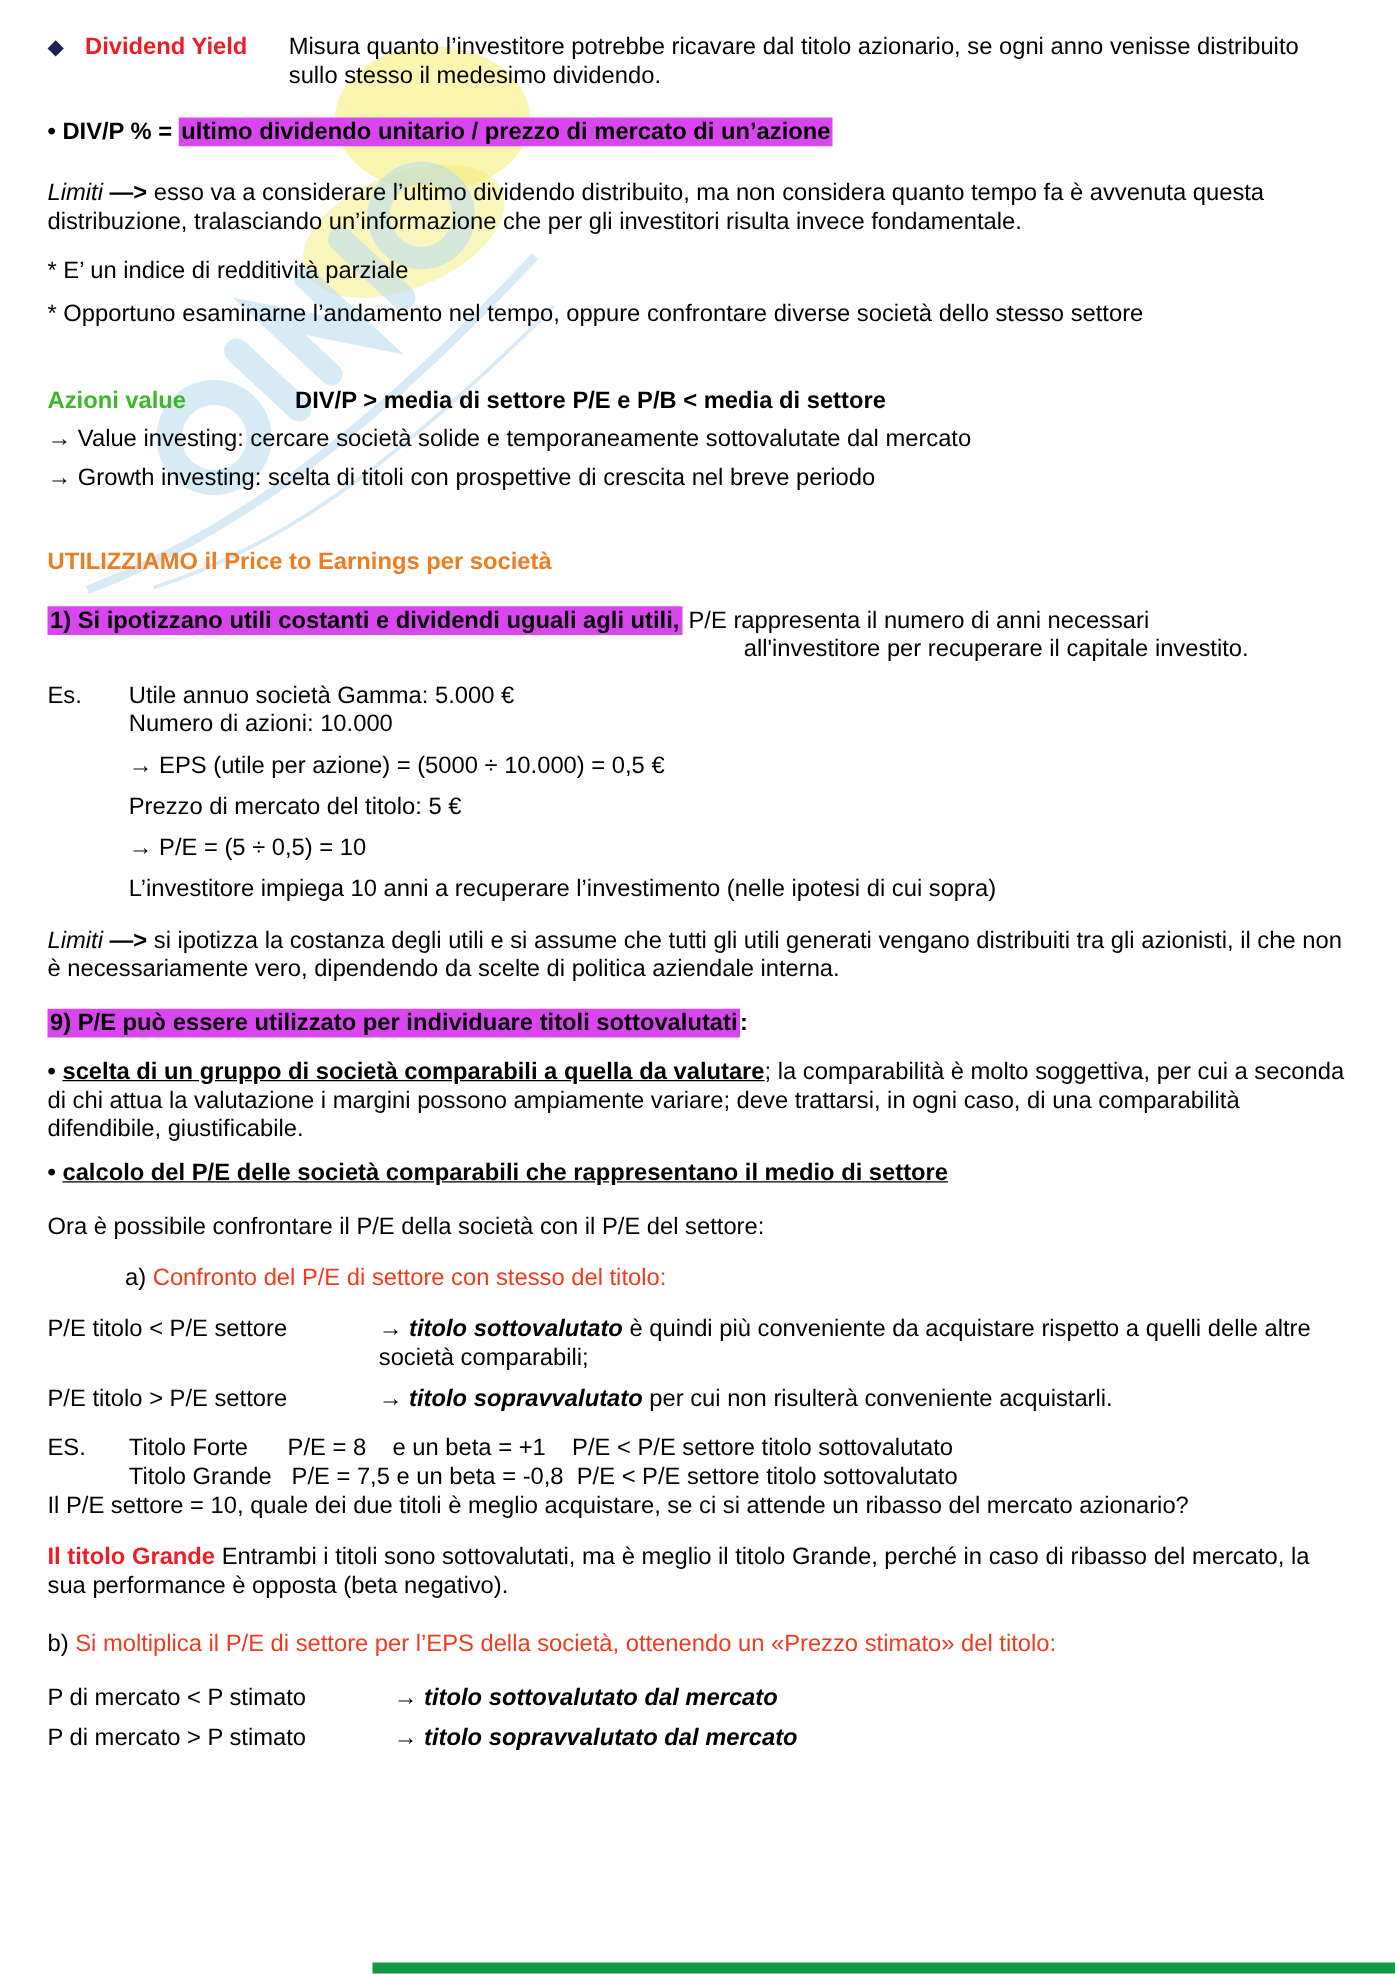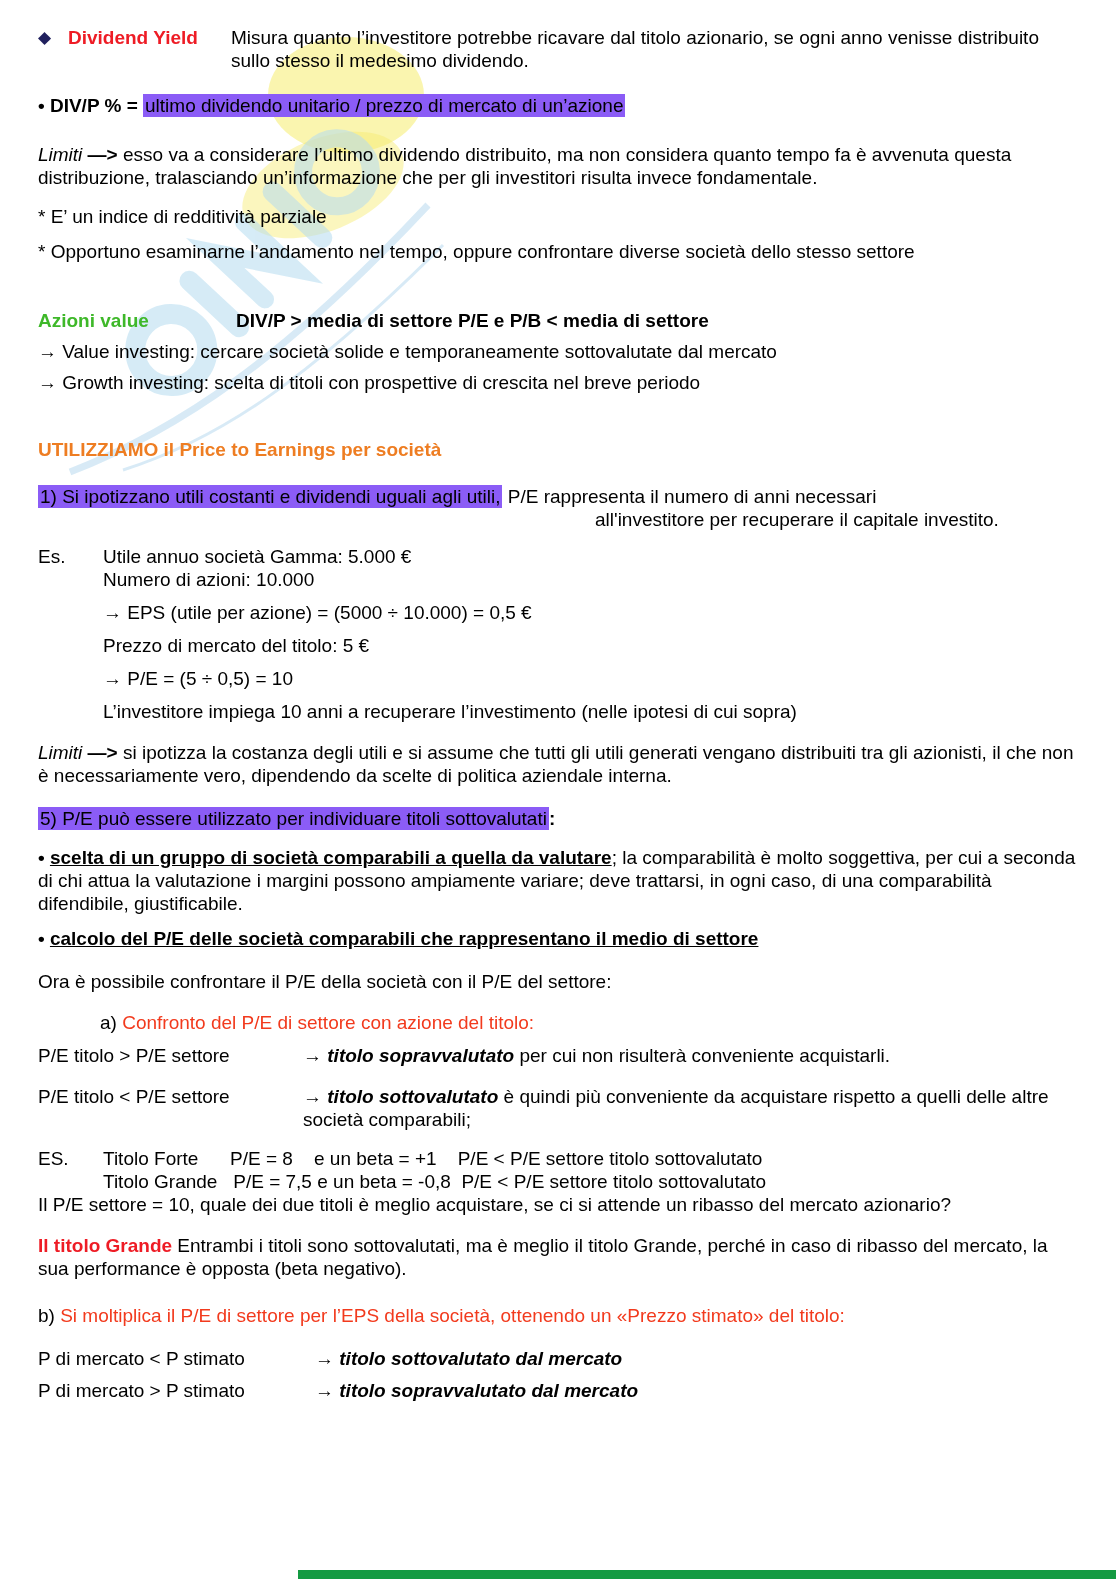--- a/index.html
+++ b/index.html
@@ -11,21 +11,21 @@
     position: relative; overflow: hidden;
   }
   p { margin: 0; }
   .watermark { position: absolute; top: 0; left: 28px; z-index: 0; pointer-events: none; }
   .content { position: relative; z-index: 1; padding: 26px 40px 0 38px; }
   .row { display: flex; align-items: flex-start; }
   .bold { font-weight: 700; }
   .itb  { font-weight: 400; font-style: italic; }
   .bi   { font-weight: 700; font-style: italic; }
   .u    { text-decoration: underline; }
-  .hl   { background: #8b5cf6; font-weight: 400; padding: 1px 2px; }
+  .hl   { background: #d946ef; font-weight: 700; padding: 1px 2px; }
   .pre  { white-space: pre-wrap; }
 
   .diamond   { color: #20205e; width: 30px; flex: none; font-size: 17px; line-height: 23px; }
   .dy-title  { color: #ee1c25; font-weight: 700; width: 163px; flex: none; }
   .dy-desc   { flex: 1; }
   .green-label { color: #3eb829; font-weight: 700; width: 198px; flex: none; }
   .orange-head { color: #ee7d22; font-weight: 700; }
   .red-head    { color: #f23a1d; }
   .red-strong  { color: #ee1c25; font-weight: 700; text-align: right; }
 
@@ -135,48 +135,48 @@
         <p>→ P/E = (5 ÷ 0,5) = 10</p>
         <p>L’investitore impiega 10 anni a recuperare l’investimento (nelle ipotesi di cui sopra)</p>
       </div>
     </div>
 
     <p class="b-limiti2">
       <span class="itb">Limiti</span><span class="bold"> —&gt; </span><span>si ipotizza la costanza degli utili e si assume che tutti gli utili generati vengano distribuiti tra gli azionisti, il che non è necessariamente vero, dipendendo da scelte di politica aziendale interna.</span>
     </p>
 
     <p class="b-h2">
-      <span class="hl">5) P/E può essere utilizzato per individuare titoli sottovalutati</span><span class="bold">:</span>
+      <span class="hl">9) P/E può essere utilizzato per individuare titoli sottovalutati</span><span class="bold">:</span>
     </p>
 
     <p class="b-b1">
       <span class="bold">• </span><span class="bold u">scelta di un gruppo di società comparabili a quella da valutare</span><span>; la comparabilità è molto soggettiva, per cui a seconda di chi attua la valutazione i margini possono ampiamente variare; deve trattarsi, in ogni caso, di una comparabilità difendibile, giustificabile.</span>
     </p>
 
     <p class="b-b2">
       <span class="bold">• </span><span class="bold u">calcolo del P/E delle società comparabili che rappresentano il medio di settore</span>
     </p>
 
     <p class="b-intro">Ora è possibile confrontare il P/E della società con il P/E del settore:</p>
 
     <p class="b-ahead">
-      <span>a) </span><span class="red-head">Confronto del P/E di settore con azione del titolo:</span>
-    </p>
+      <span>a) </span><span class="red-head">Confronto del P/E di settore con stesso del titolo:</span>
+    </p>
+
+    <div class="row b-rule1">
+      <span class="rule-left">P/E titolo &lt; P/E settore</span>
+      <span class="rule-right">
+        <span>→ </span><span class="bi">titolo sottovalutato</span><span> è quindi più conveniente da acquistare rispetto a quelli delle altre società comparabili;</span>
+      </span>
+    </div>
 
     <div class="row b-rule2">
       <span class="rule-left">P/E titolo &gt; P/E settore</span>
       <span class="rule-right">
         <span>→ </span><span class="bi">titolo sopravvalutato</span><span> per cui non risulterà conveniente acquistarli.</span>
-      </span>
-    </div>
-
-    <div class="row b-rule1">
-      <span class="rule-left">P/E titolo &lt; P/E settore</span>
-      <span class="rule-right">
-        <span>→ </span><span class="bi">titolo sottovalutato</span><span> è quindi più conveniente da acquistare rispetto a quelli delle altre società comparabili;</span>
       </span>
     </div>
 
     <div class="row b-es2">
       <span class="es-label">ES.</span>
       <div class="es-lines">
         <p class="pre">Titolo Forte      P/E = 8    e un beta = +1    P/E &lt; P/E settore titolo sottovalutato</p>
         <p class="pre">Titolo Grande   P/E = 7,5 e un beta = -0,8  P/E &lt; P/E settore titolo sottovalutato</p>
       </div>
     </div>

